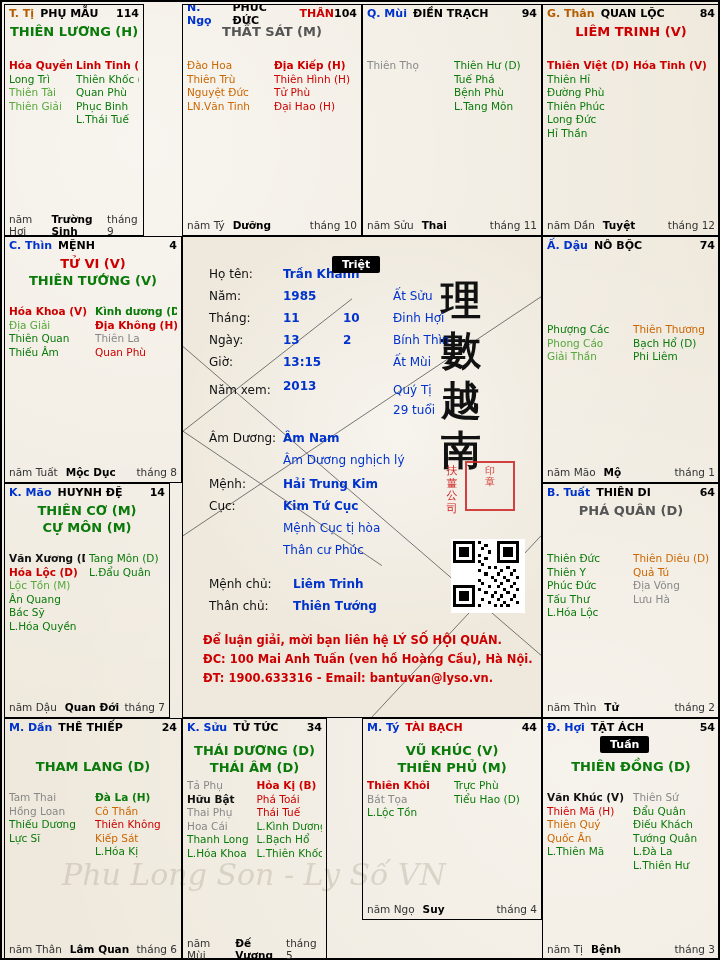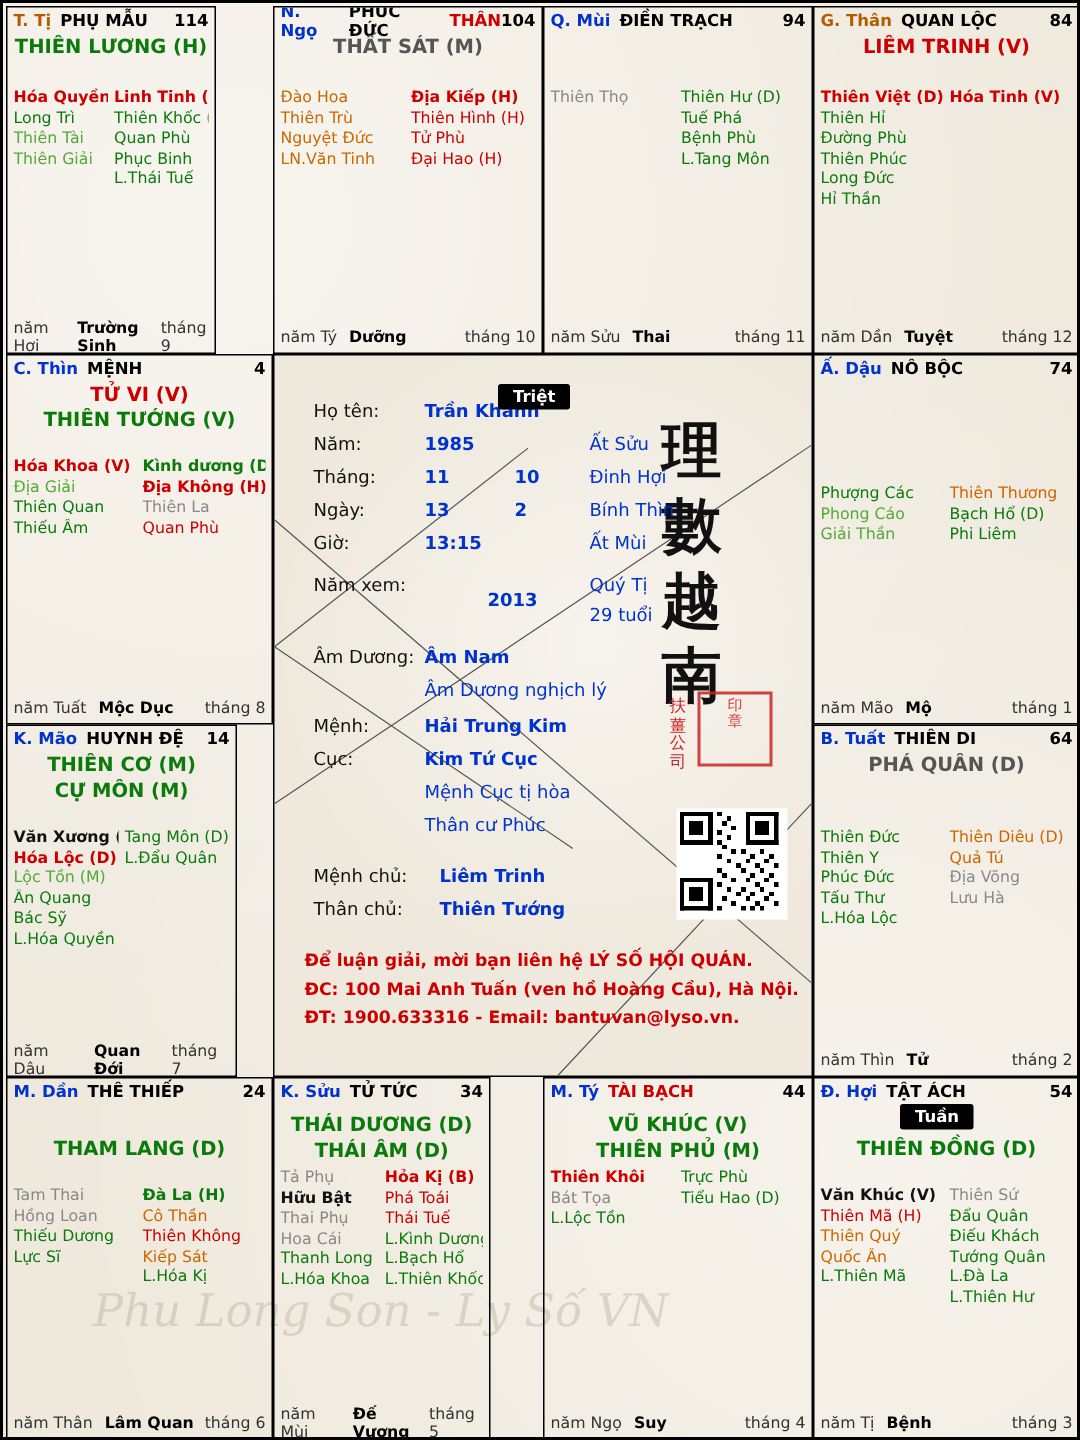--- a/index.html
+++ b/index.html
@@ -276,21 +276,21 @@
         <div class="s-red">Quan Phù</div>
       </div>
     </div>
     <div class="foot">
       <span class="yr">năm Tuất</span>
       <span class="phase">Mộc Dục</span>
       <span class="mo">tháng 8</span>
     </div>
   </div>
 
-  <div class="cell" style="left:2px;top:481px;width:154px;height:235px;">
+  <div class="cell" style="left:2px;top:481px;width:166px;height:235px;">
     <div class="hdr">
       <span class="br" style="color:#0033cc">K. Mão</span>
       <span class="pal">HUYNH ĐỆ</span>
       <span class="num">14</span>
     </div>
     <div class="mainstar green">THIÊN CƠ (M)</div>
     <div class="mainstar2 green">CỰ MÔN (M)</div>
     <div class="cols" style="top:68px;">
       <div class="col">
         <div class="s-black b">Văn Xương (D)</div>
@@ -421,21 +421,21 @@
         <div class="s-green">L.Thiên Khốc</div>
       </div>
     </div>
     <div class="foot">
       <span class="yr">năm Mùi</span>
       <span class="phase">Đế Vượng</span>
       <span class="mo">tháng 5</span>
     </div>
   </div>
 
-  <div class="cell" style="left:360px;top:716px;width:180px;height:242px;">
+  <div class="cell" style="left:360px;top:716px;width:180px;height:202px;">
     <div class="hdr">
       <span class="br" style="color:#0033cc">M. Tý</span>
       <span class="pal" style="color:#cc0000">TÀI BẠCH</span>
       <span class="num">44</span>
     </div>
     <div class="mainstar green" style="top:24px;text-align:center;">VŨ KHÚC (V)</div>
     <div class="mainstar2 green" style="top:41px;">THIÊN PHỦ (M)</div>
     <div class="cols" style="top:60px;">
       <div class="col">
         <div class="s-red b">Thiên Khôi</div>
@@ -552,21 +552,21 @@
     <div class="info" style="left:100px;top:118px;">
       <span class="val">13:15</span>
     </div>
     <div class="info" style="left:210px;top:118px;">
       <span class="val2">Ất Mùi</span>
     </div>
 
     <div class="info" style="left:26px;top:146px;">
       <span class="lbl">Năm xem:</span>
     </div>
-    <div class="info" style="left:100px;top:156px;margin-left:42px;">
+    <div class="info" style="left:100px;top:142px;">
       <span class="val">2013</span>
     </div>
     <div class="info" style="left:210px;top:146px;">
       <span class="val2">Quý Tị</span>
     </div>
     <div class="info" style="left:210px;top:166px;">
       <span class="val2">29 tuổi</span>
     </div>
 
     <div class="info" style="left:26px;top:194px;">

